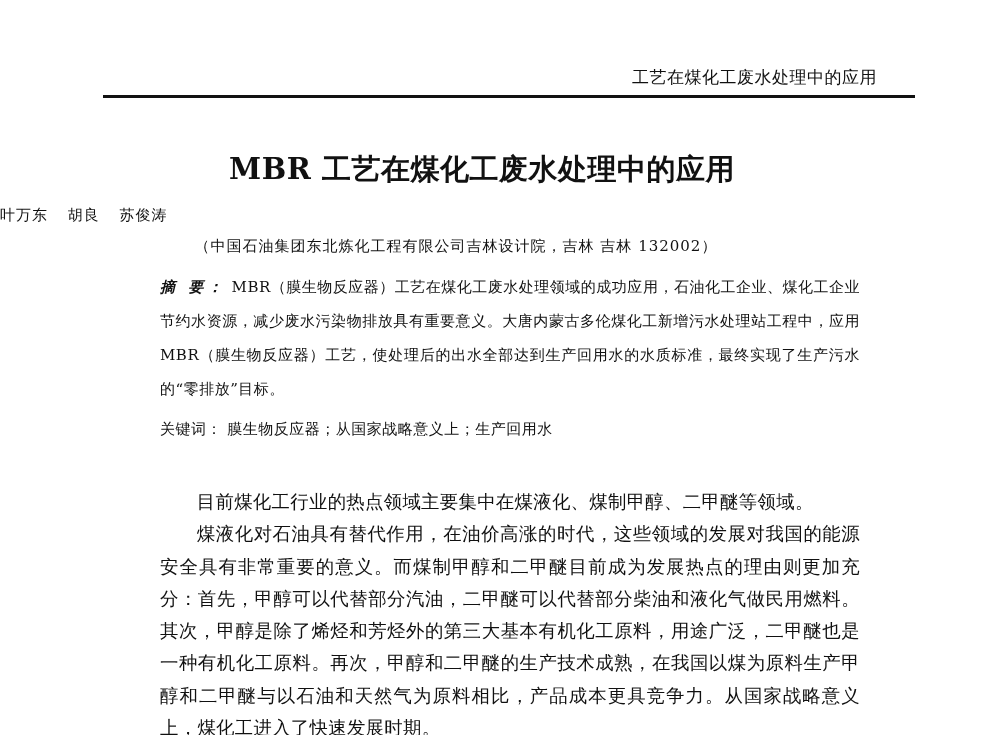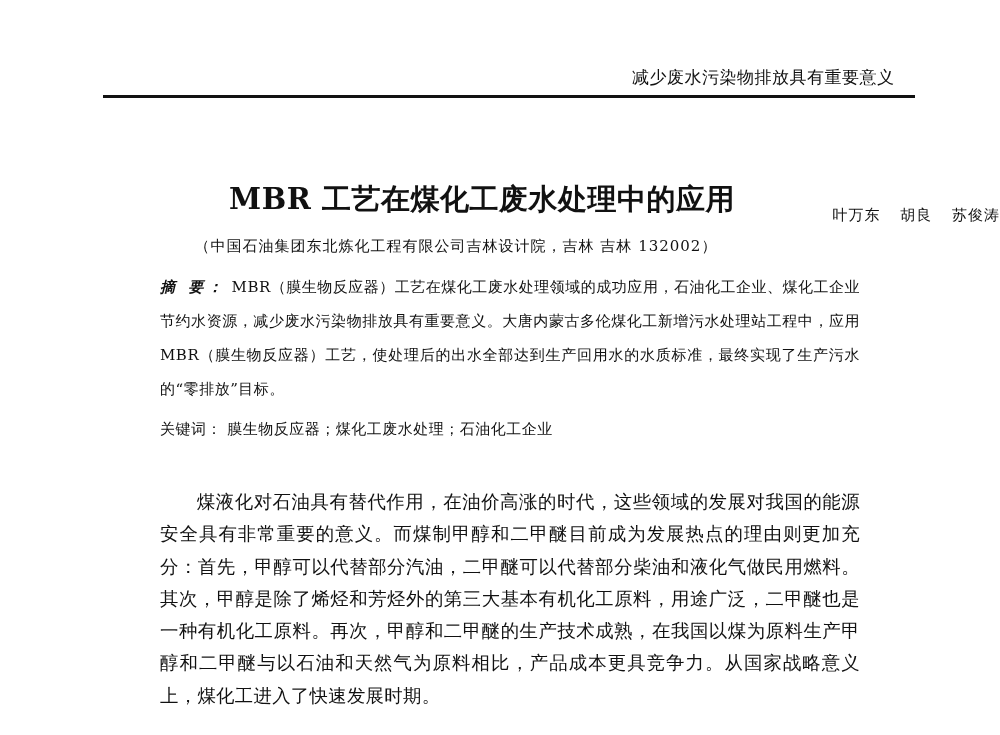--- a/index.html
+++ b/index.html
@@ -11,24 +11,24 @@
   .header-text {
     position:absolute; left:632px; top:66px;
     font-size:17px; letter-spacing:0.5px; color:#111;
   }
   .header-rule {
     position:absolute; left:103px; top:95px; width:812px; height:3px;
     background:#111;
   }
   .title {
     position:absolute; left:0; width:964px; top:150px; text-align:center;
-    font-size:29px; font-weight:bold; color:#111; letter-spacing:0.5px;margin-top:30px;
+    font-size:29px; font-weight:bold; color:#111; letter-spacing:0.5px;
   }
   .authors {
-    position:absolute; left:0; width:1000px; top:206px; text-align:right;
+    position:absolute; left:0; width:1000px; top:206px; text-align:left;
     font-size:15px; letter-spacing:1px; word-spacing:14px;
   }
   .affil {
     position:absolute; left:0; width:912px; top:237px; text-align:center;
     font-size:15px; letter-spacing:1px;
   }
   .abstract {
     position:absolute; left:160px; top:270px; width:700px;
     font-size:15px; line-height:34px; letter-spacing:0.5px;
     text-align:justify;
@@ -44,33 +44,34 @@
     font-family:"DejaVu Sans","Liberation Sans",sans-serif;
     font-size:18.4px; line-height:32.3px; letter-spacing:0.3px;
     text-align:justify;
   }
   .body p { margin:0; text-indent:2em; }
 </style>
 </head>
 <body>
 
 <div>
-  <div class="header-text">减少废水污染物排放具有重要意义</div>
+  <div class="header-text">工艺在煤化工废水处理中的应用</div>
   <div class="header-rule"></div>
 </div>
 
 <div class="title">MBR 工艺在煤化工废水处理中的应用</div>
 <div class="authors">叶万东 胡良 苏俊涛</div>
 <div class="affil">（中国石油集团东北炼化工程有限公司吉林设计院，吉林 吉林 132002）</div>
 
 <div class="abstract">
   <span class="label">摘 要：</span>
   <span>MBR（膜生物反应器）工艺在煤化工废水处理领域的成功应用，石油化工企业、煤化工企业节约水资源，减少废水污染物排放具有重要意义。大唐内蒙古多伦煤化工新增污水处理站工程中，应用 MBR（膜生物反应器）工艺，使处理后的出水全部达到生产回用水的水质标准，最终实现了生产污水的“零排放”目标。</span>
 </div>
 
 <div class="keywords">
   <span class="label">关键词：</span>
-  <span>膜生物反应器；煤化工废水处理；石油化工企业</span>
+  <span>膜生物反应器；从国家战略意义上；生产回用水</span>
 </div>
 
 <div class="body">
+  <p>目前煤化工行业的热点领域主要集中在煤液化、煤制甲醇、二甲醚等领域。</p>
   <p>煤液化对石油具有替代作用，在油价高涨的时代，这些领域的发展对我国的能源安全具有非常重要的意义。而煤制甲醇和二甲醚目前成为发展热点的理由则更加充分：首先，甲醇可以代替部分汽油，二甲醚可以代替部分柴油和液化气做民用燃料。其次，甲醇是除了烯烃和芳烃外的第三大基本有机化工原料，用途广泛，二甲醚也是一种有机化工原料。再次，甲醇和二甲醚的生产技术成熟，在我国以煤为原料生产甲醇和二甲醚与以石油和天然气为原料相比，产品成本更具竞争力。从国家战略意义上，煤化工进入了快速发展时期。</p>
 </div>
 
 </body></html>

